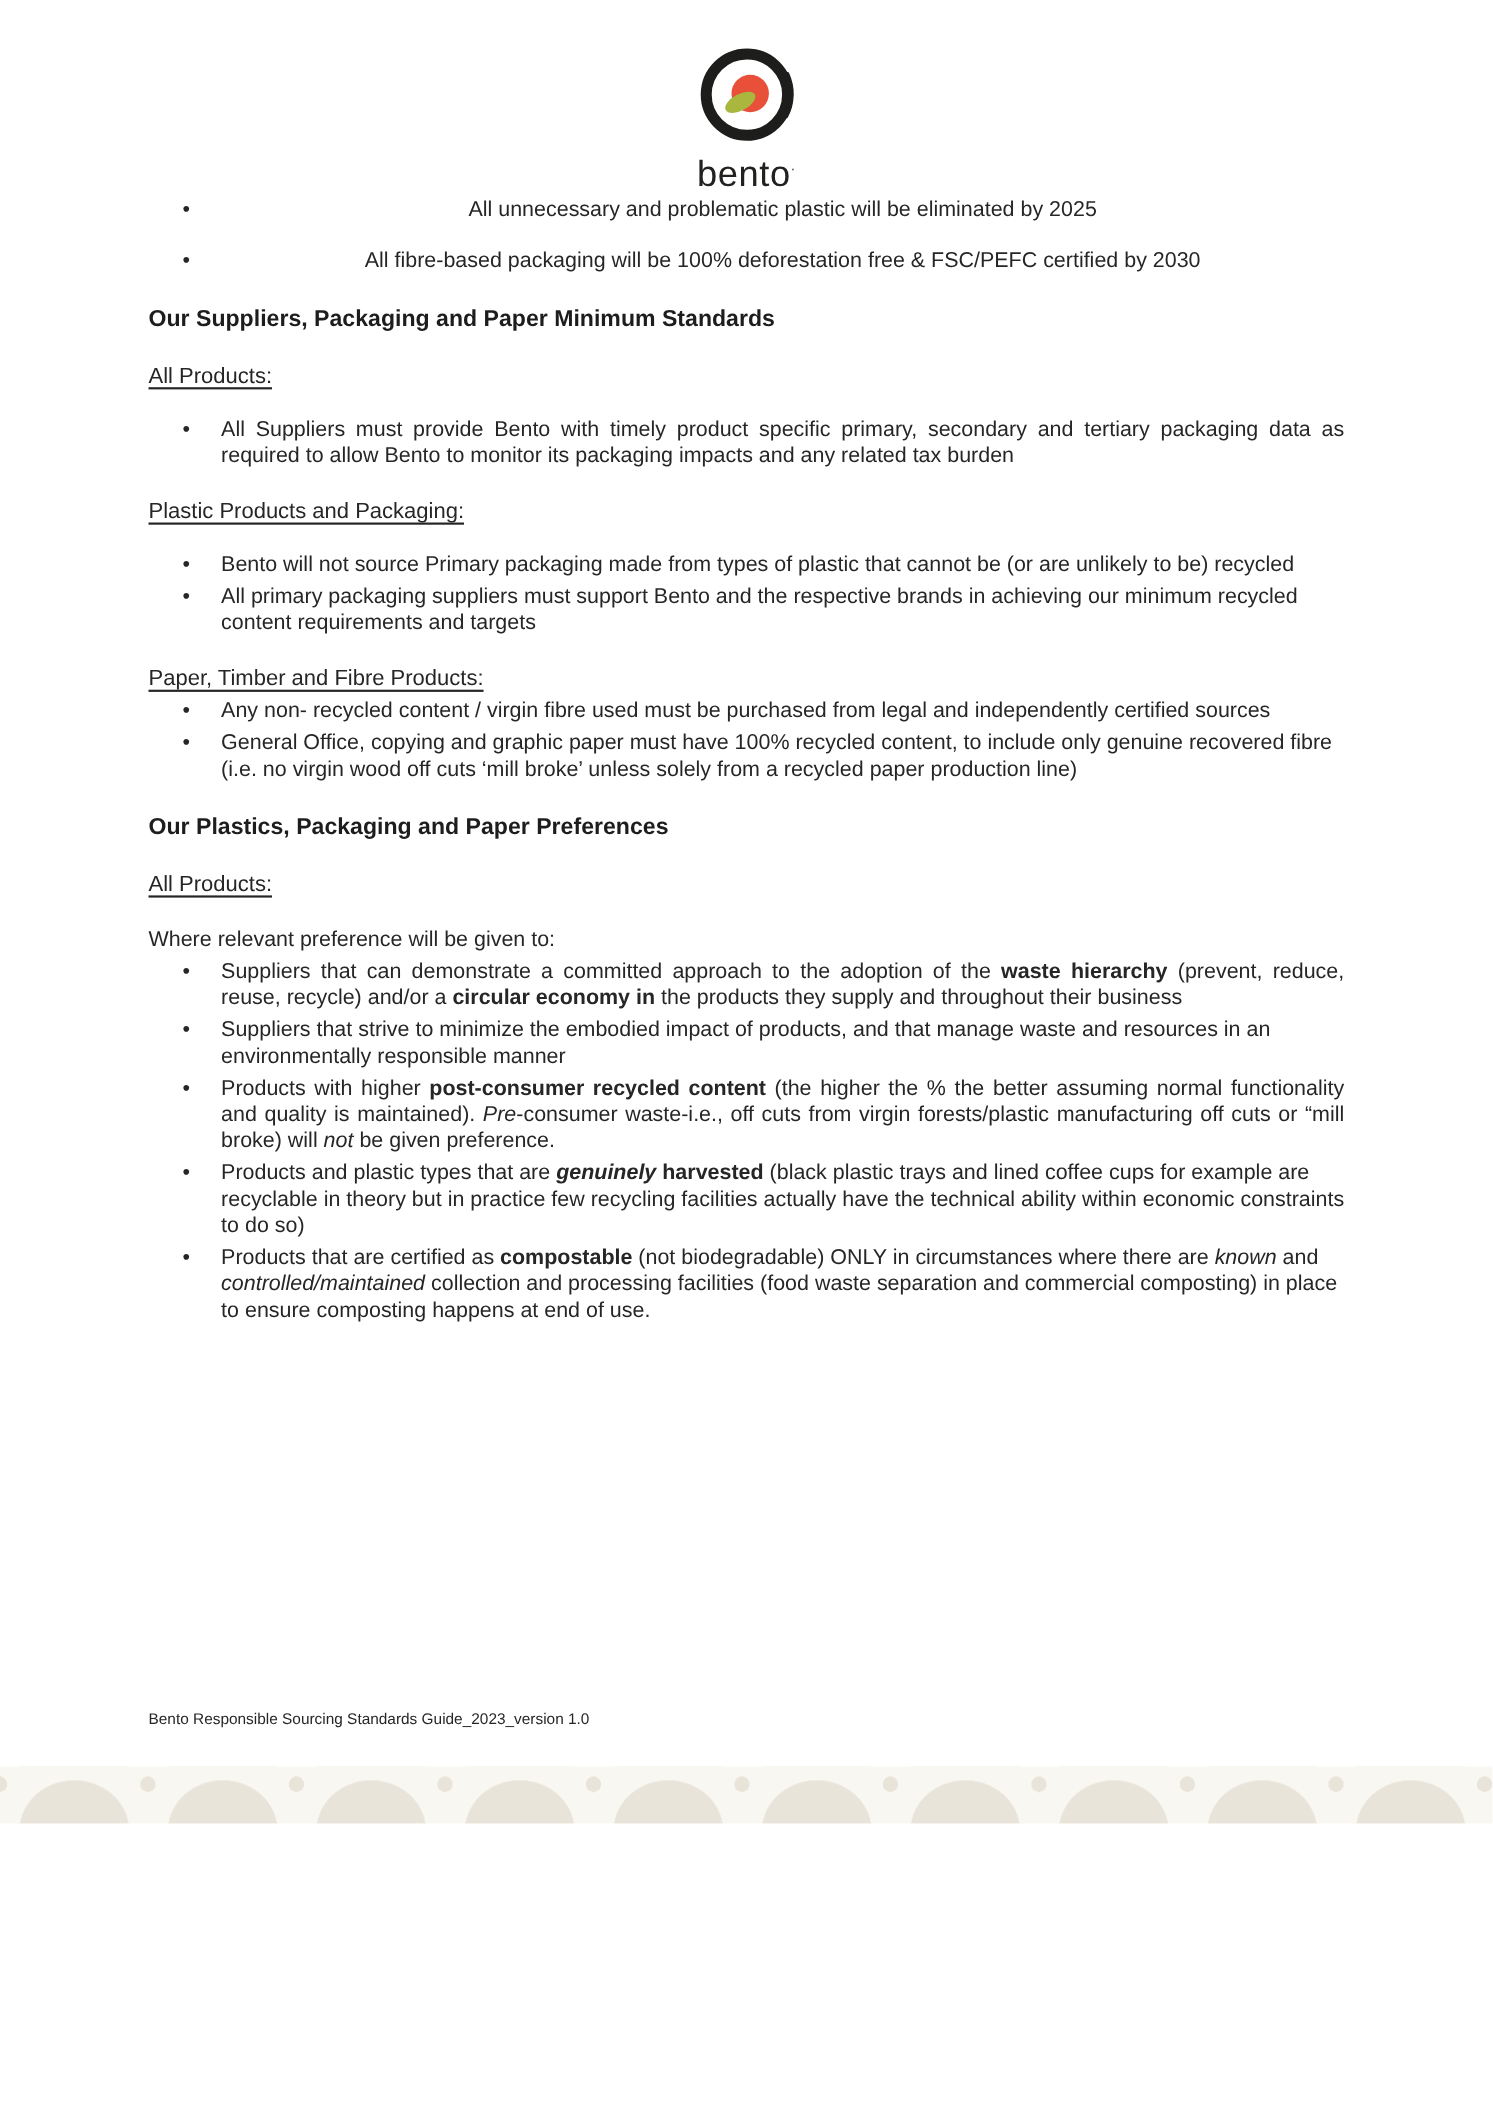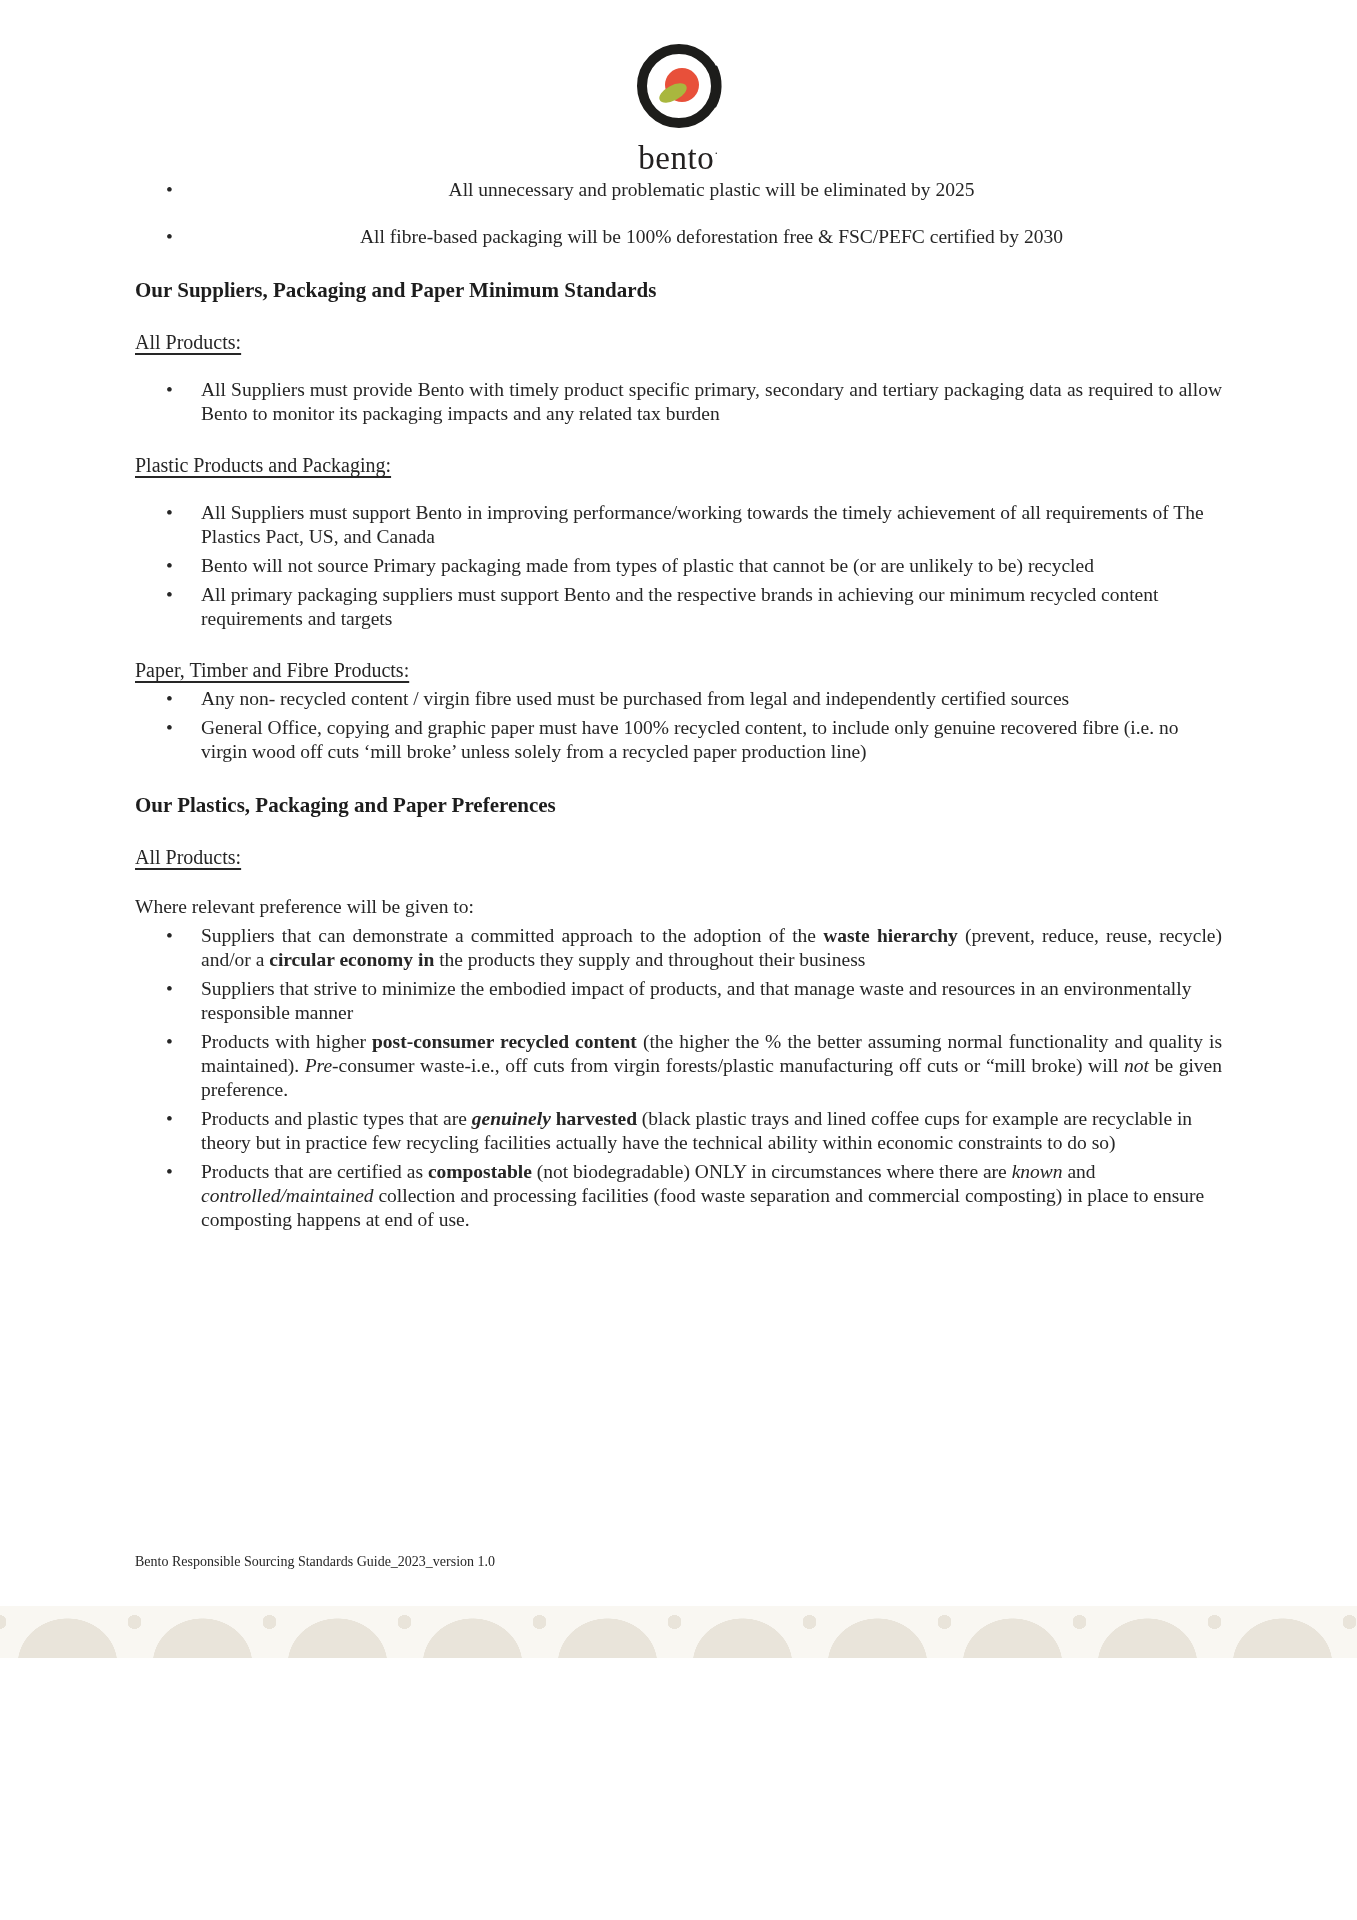--- a/index.html
+++ b/index.html
@@ -1,21 +1,21 @@
 <!DOCTYPE html>
 <html style="--band-bg: #f9f7f2; --scallop: #e9e4da;"><head>
 <meta charset="utf-8">
 <style>
   html,body{margin:0;padding:0;background:#ffffff;}
   .page{
     position:relative;
     width:1357px;height:1658px;
     margin:0 auto;
     background:#ffffff;
-    font-family:Liberation Serif, serif;
+    font-family:Liberation Sans, sans-serif;
     color:#262626;
     overflow:hidden;
   }
   
   .logo{padding-top:36px;text-align:center;}
   .logo svg{display:block;margin:0 auto;}
   .wordmark{
     margin-top:0;
     font-size:33px;
     letter-spacing:.5px;
@@ -110,21 +110,20 @@
         <li><span>All unnecessary and problematic plastic will be eliminated by 2025</span></li>
         <li><span>All fibre-based packaging will be 100% deforestation free &amp; FSC/PEFC certified by 2030</span></li>
       </ul>
       <h2 class="heading">Our Suppliers, Packaging and Paper Minimum Standards</h2>
       <h3 class="subheading">All Products:</h3>
       <ul class="bullets">
         <li class="justify"><span>All Suppliers must provide Bento with timely product specific primary, secondary and tertiary packaging data as required to allow Bento to monitor its packaging impacts and any related tax burden</span></li>
       </ul>
       <h3 class="subheading">Plastic Products and Packaging:</h3>
       <ul class="bullets">
-        <li><span>All Suppliers must support Bento in improving performance/working towards the timely achievement of all requirements of The Plastics Pact, US, and Canada</span></li>
         <li class="justify"><span>Bento will not source Primary packaging made from types of plastic that cannot be (or are unlikely to be) recycled</span></li>
         <li><span>All primary packaging suppliers must support Bento and the respective brands in achieving our minimum recycled content requirements and targets</span></li>
       </ul>
       <h3 class="subheading">Paper, Timber and Fibre Products:</h3>
       <ul class="bullets tight">
         <li><span>Any non- recycled content / virgin fibre used must be purchased from legal and independently certified sources</span></li>
         <li><span>General Office, copying and graphic paper must have 100% recycled content, to include only genuine recovered fibre (i.e. no virgin wood off cuts ‘mill broke’ unless solely from a recycled paper production line)</span></li>
       </ul>
       <h2 class="heading">Our Plastics, Packaging and Paper Preferences</h2>
       <h3 class="subheading">All Products:</h3>

